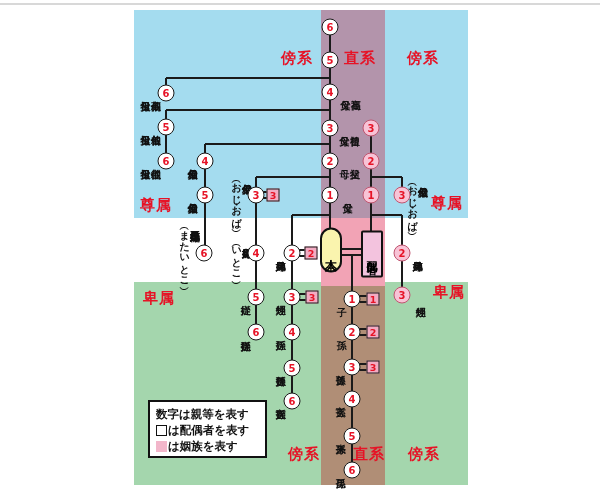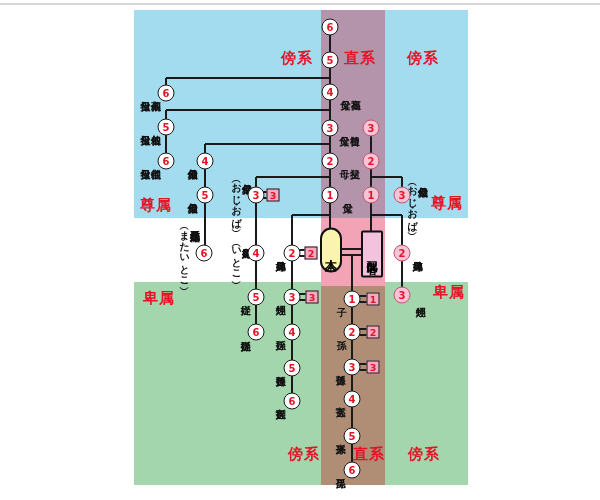--- a/index.html
+++ b/index.html
@@ -167,13 +167,26 @@
       <div class="area" style="left: 159px; top: 298px; color: rgb(230, 19, 38);">卑属</div>
       <div class="area" style="left: 449px; top: 292px; color: rgb(230, 19, 38);">卑属</div>
       <div class="area" style="left: 304px; top: 454px; color: rgb(230, 19, 38);">傍系</div>
       <div class="area" style="left: 369px; top: 454px; color: rgb(230, 19, 38);">直系</div>
       <div class="area" style="left: 424px; top: 454px; color: rgb(230, 19, 38);">傍系</div>
     </div>
 
   <div class="pbox" id="selfBox" style="left: 331px; top: 250px; background: rgb(250, 244, 174);">本人</div>
   <div class="pbox" id="spouseBox" style="left: 371.5px; top: 254px; background: rgb(243, 195, 222);">配偶者</div>
 
+  <div id="legend">
+      <div class="legrow">
+        <div class="legtext" style="display: inline;">数字は親等を表す</div>
+      </div>
+      <div class="legrow">
+        <div class="swatch white-square"></div>
+        <div class="legtext" style="display: inline;">は配偶者を表す</div>
+      </div>
+      <div class="legrow">
+        <div class="swatch pink-square"></div>
+        <div class="legtext" style="display: inline;">は姻族を表す</div>
+      </div>
+    </div>
 </div>
 
 </body></html>

